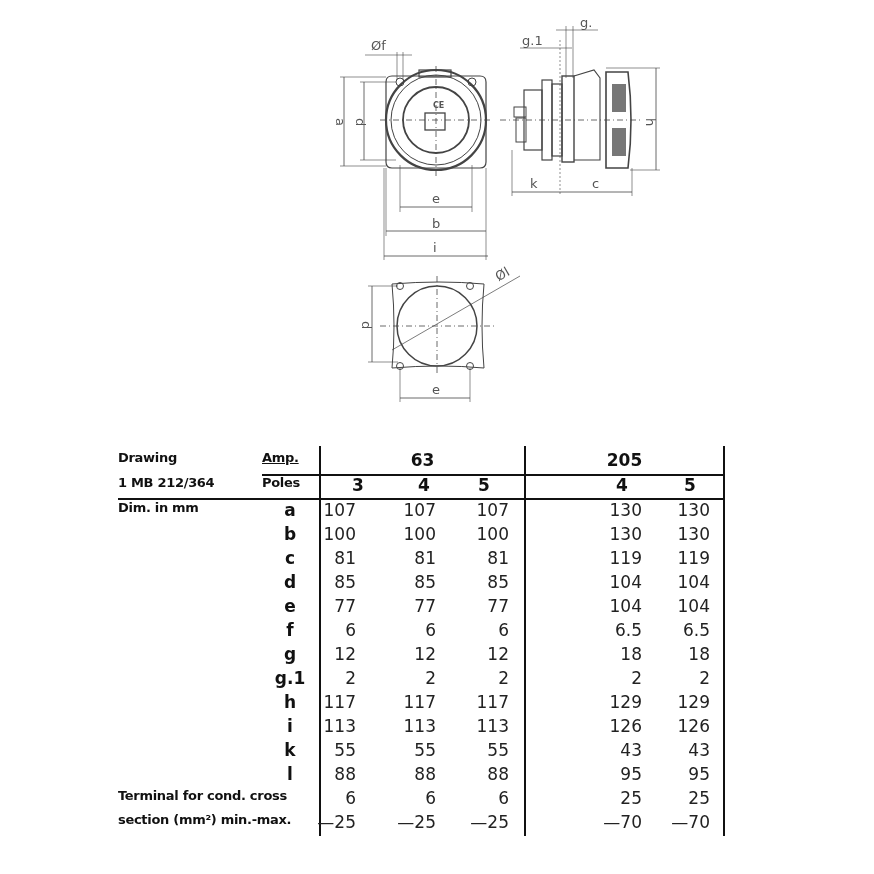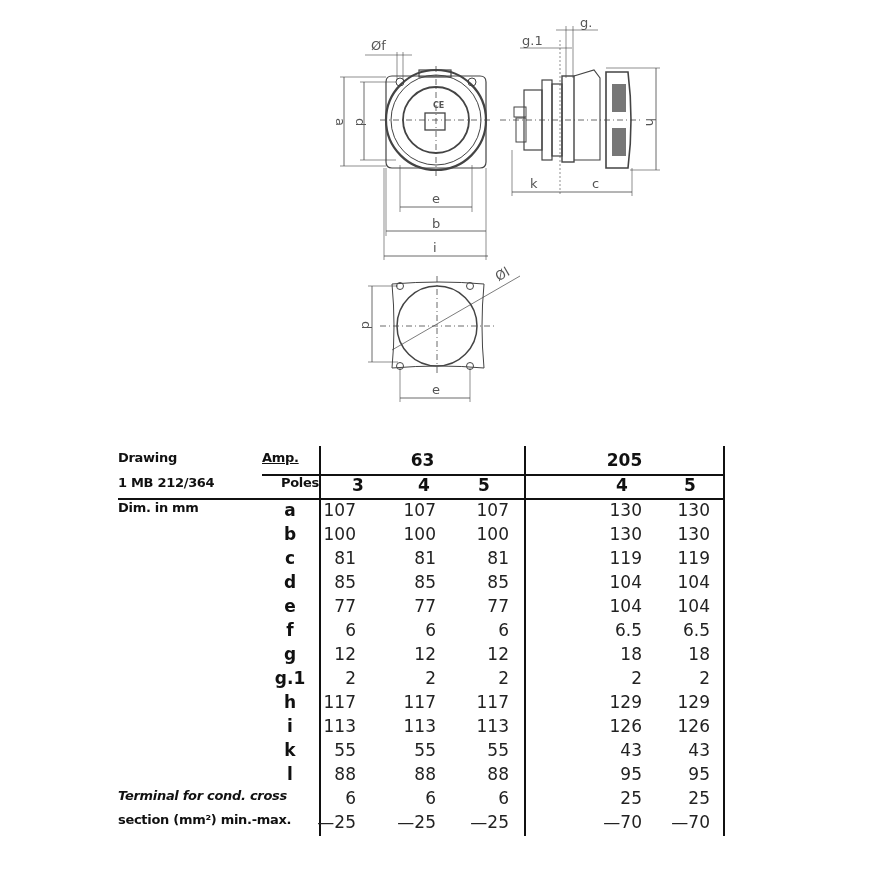--- a/index.html
+++ b/index.html
@@ -132,21 +132,21 @@
 
   <div class="line" style="left:144px; top:28px; width:463px; height:2px;"></div>
   <div class="line" style="left:0px; top:52px; width:607px; height:2px;"></div>
 
   <div class="lbl" style="left:0; top:4px;">Drawing</div>
   <div class="lbl" style="left:144px; top:4px;text-decoration:underline;">Amp.</div>
   <div class="hdr" style="left:203px; width:203px; top:4px;">63</div>
   <div class="hdr" style="left:408px; width:197px; top:4px;">205</div>
 
   <div class="lbl" style="left:0; top:29px;">1 MB 212/364</div>
-  <div class="lbl" style="left:144px; top:29px;margin-left:19px;">Poles</div>
+  <div class="lbl" style="left:144px; top:29px;">Poles</div>
   <div class="hdr" style="left:220px; width:40px; top:29px;">3</div>
   <div class="hdr" style="left:286px; width:40px; top:29px;">4</div>
   <div class="hdr" style="left:346px; width:40px; top:29px;">5</div>
   <div class="hdr" style="left:484px; width:40px; top:29px;">4</div>
   <div class="hdr" style="left:552px; width:40px; top:29px;">5</div>
 
   <div class="lbl" style="left:0; top:54px;">Dim. in mm</div>
 
   <div id="rows">
       <div class="dimkey" style="left: 142px; top: 54px;">a</div>
@@ -216,21 +216,21 @@
       <div class="val" style="right: 84px; top: 294px;">43</div>
       <div class="val" style="right: 16px; top: 294px;">43</div>
       <div class="dimkey" style="left: 142px; top: 318px;">l</div>
       <div class="val" style="right: 370px; top: 318px;">88</div>
       <div class="val" style="right: 290px; top: 318px;">88</div>
       <div class="val" style="right: 217px; top: 318px;">88</div>
       <div class="val" style="right: 84px; top: 318px;">95</div>
       <div class="val" style="right: 16px; top: 318px;">95</div>
     </div>
 
-  <div class="lbl" style="left:0; top:342px;font-style:italic;">Terminal for cond. cross</div>
+  <div class="lbl" style="left:0; top:342px;">Terminal for cond. cross</div>
   <div class="lbl" style="left:0; top:366px;">section (mm²) min.-max.</div>
   <div class="val" style="right:370px; top:342px;">6</div>
   <div class="val" style="right:290px; top:342px;">6</div>
   <div class="val" style="right:217px; top:342px;">6</div>
   <div class="val" style="right:84px; top:342px;">25</div>
   <div class="val" style="right:16px; top:342px;">25</div>
   <div class="val" style="right:370px; top:366px;">—25</div>
   <div class="val" style="right:290px; top:366px;">—25</div>
   <div class="val" style="right:217px; top:366px;">—25</div>
   <div class="val" style="right:84px; top:366px;">—70</div>

